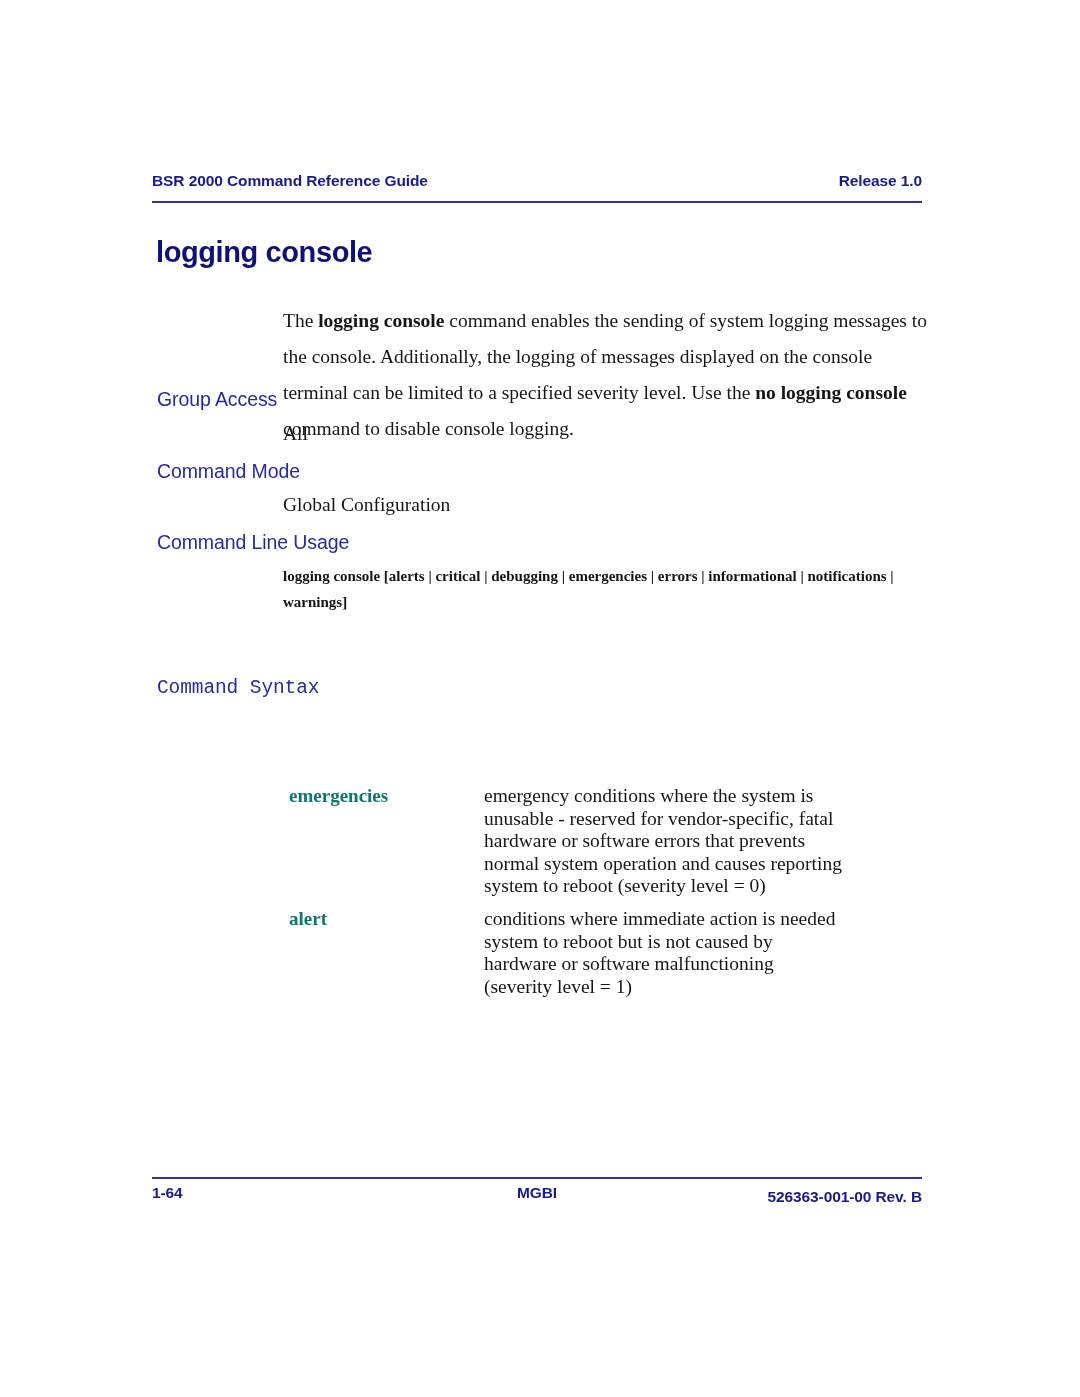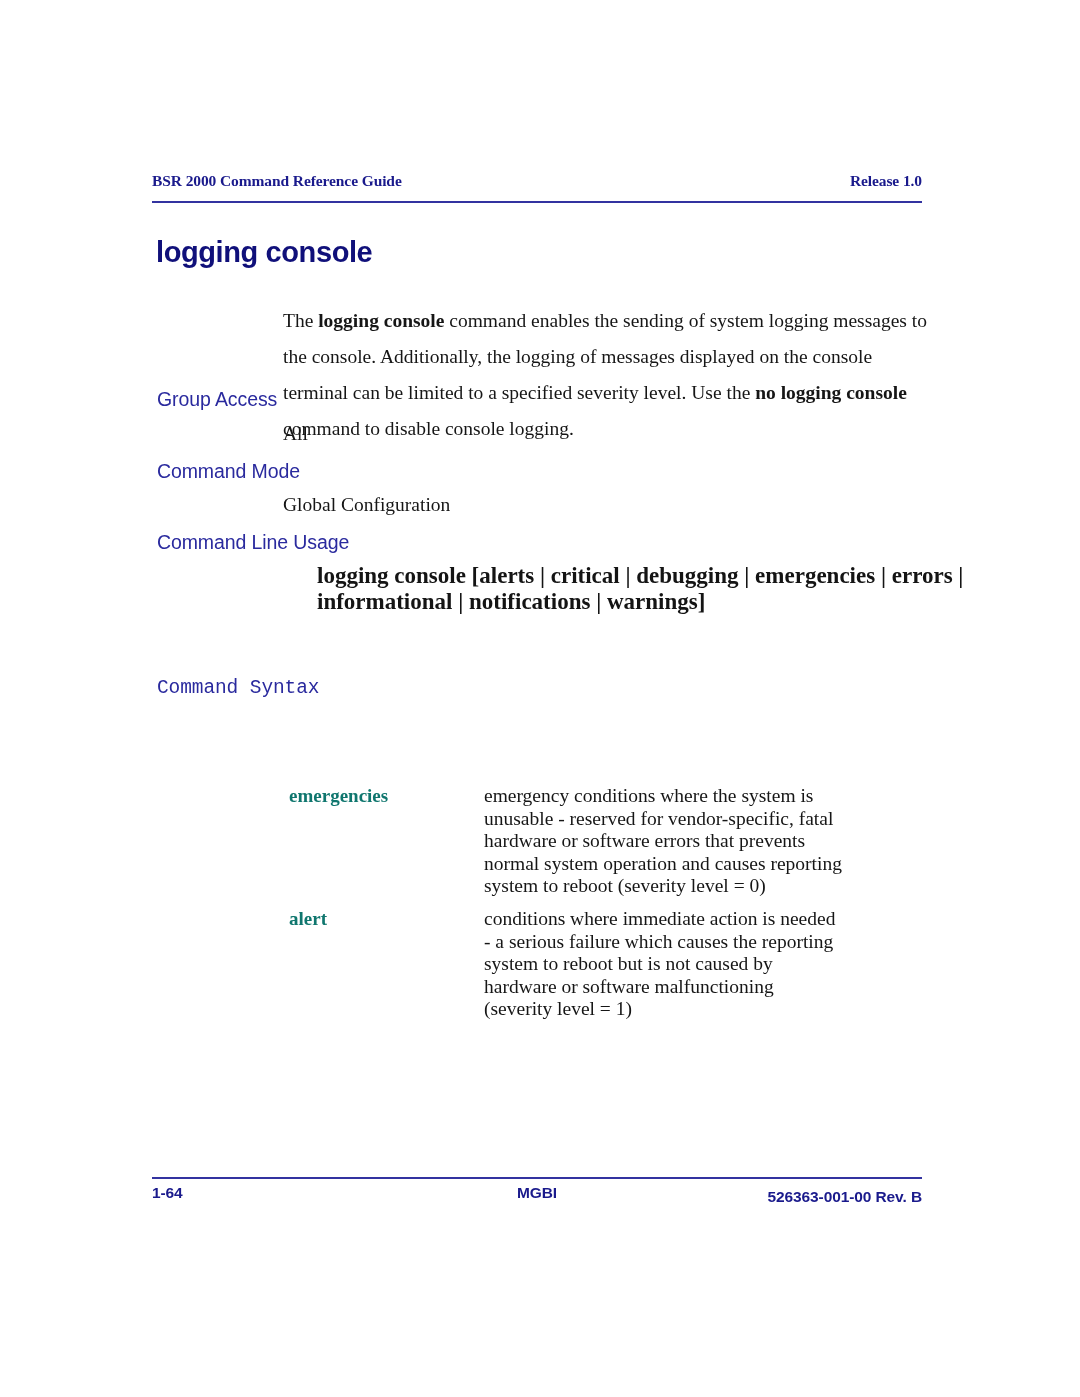--- a/index.html
+++ b/index.html
@@ -19,21 +19,21 @@
 
   
   .running-header {
     position: absolute;
     left: 152px;
     top: 172px;
     width: 770px;
     display: flex;
     justify-content: space-between;
     align-items: flex-start;
-    font-family: Liberation Serif, serif;
+    font-family: Liberation Sans, sans-serif;
     font-size: 15.5px;
     font-weight: bold;
     color: #1a1a8c;
     letter-spacing: -0.1px;
     gap: 21px;
   }
   .header-rule {
     position: absolute;
     left: 152px;
     top: 201px;
@@ -81,25 +81,24 @@
     left: 283px;
     font-size: 19.5px;
     line-height: 25.8px;
     color: #161616;
   }
 
   .syntax-block {
     position: absolute;
     left: 283px;
     width: 650px;
-    font-size: 23px;
+    font-size: 15px;
     font-weight: bold;
     line-height: 26px;
     color: #141414;
-    margin-left: 34px;
   }
 
   .table-title {
     position: absolute;
     left: 293px;
     top: 744px;
     font-family: "Liberation Sans", "DejaVu Sans", sans-serif;
     font-size: 18.5px;
     font-weight: bold;
     color: #000000;
@@ -195,21 +194,20 @@
       <div>hardware or software errors that prevents</div>
       <div>normal system operation and causes reporting</div>
       <div>system to reboot (severity level = 0)</div>
     </div>
   </div>
 
   <div class="def-row" style="top:908px;">
     <div class="def-term">alert</div>
     <div class="def-desc">
       <div>conditions where immediate action is needed</div>
-      <div>- a serious failure which causes the reporting</div>
       <div>system to reboot but is not caused by</div>
       <div>hardware or software malfunctioning</div>
       <div>(severity level = 1)</div>
     </div>
   </div>
 
   <div class="footer-rule"></div>
   <div class="running-footer">
     <span class="f-left">1-64</span>
     <span class="f-center">MGBI</span>

